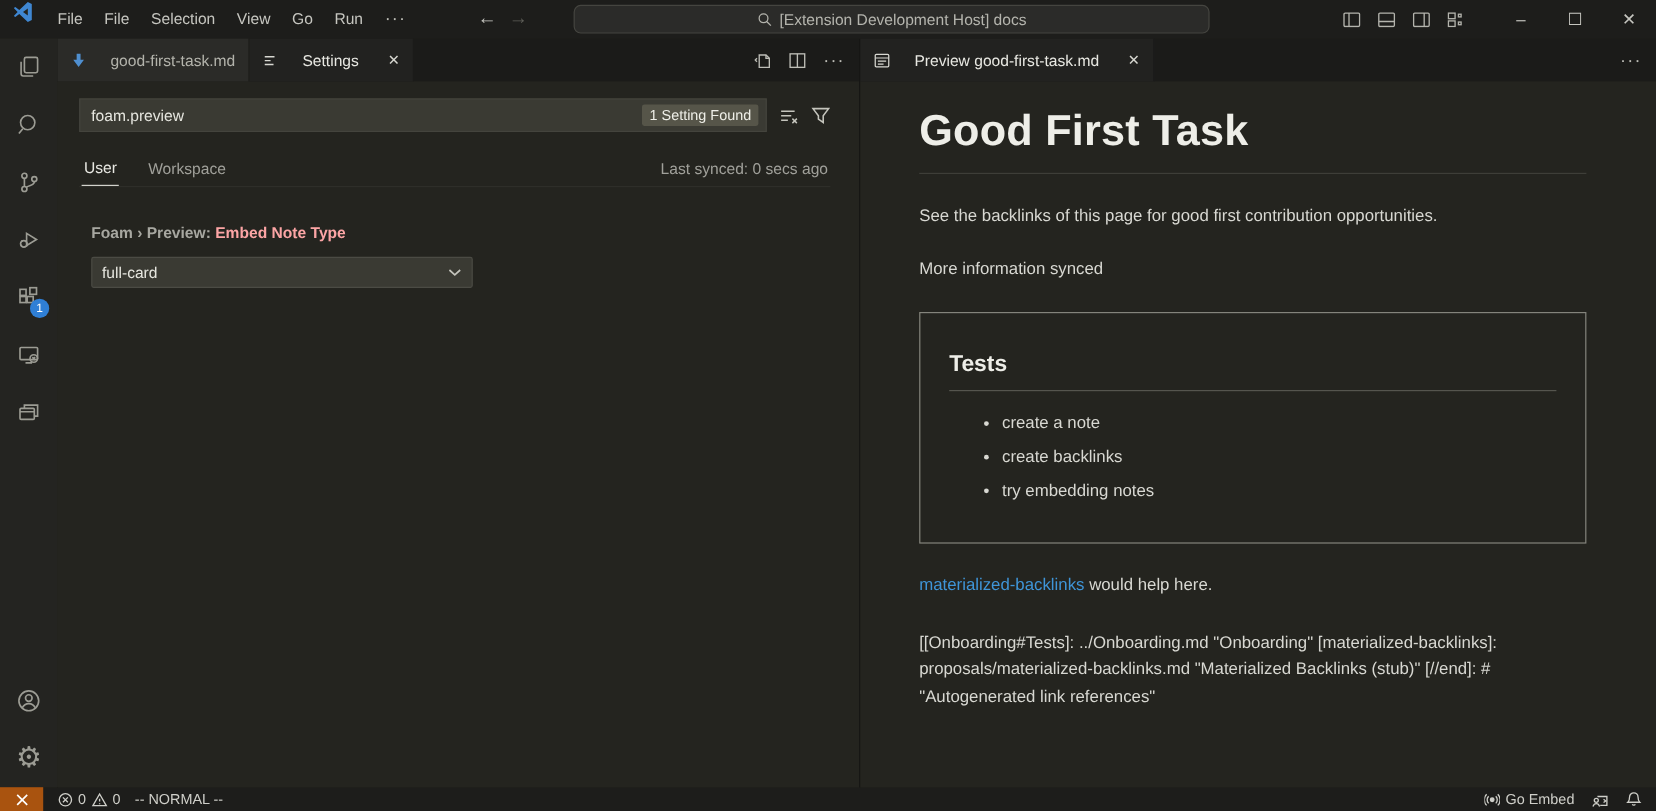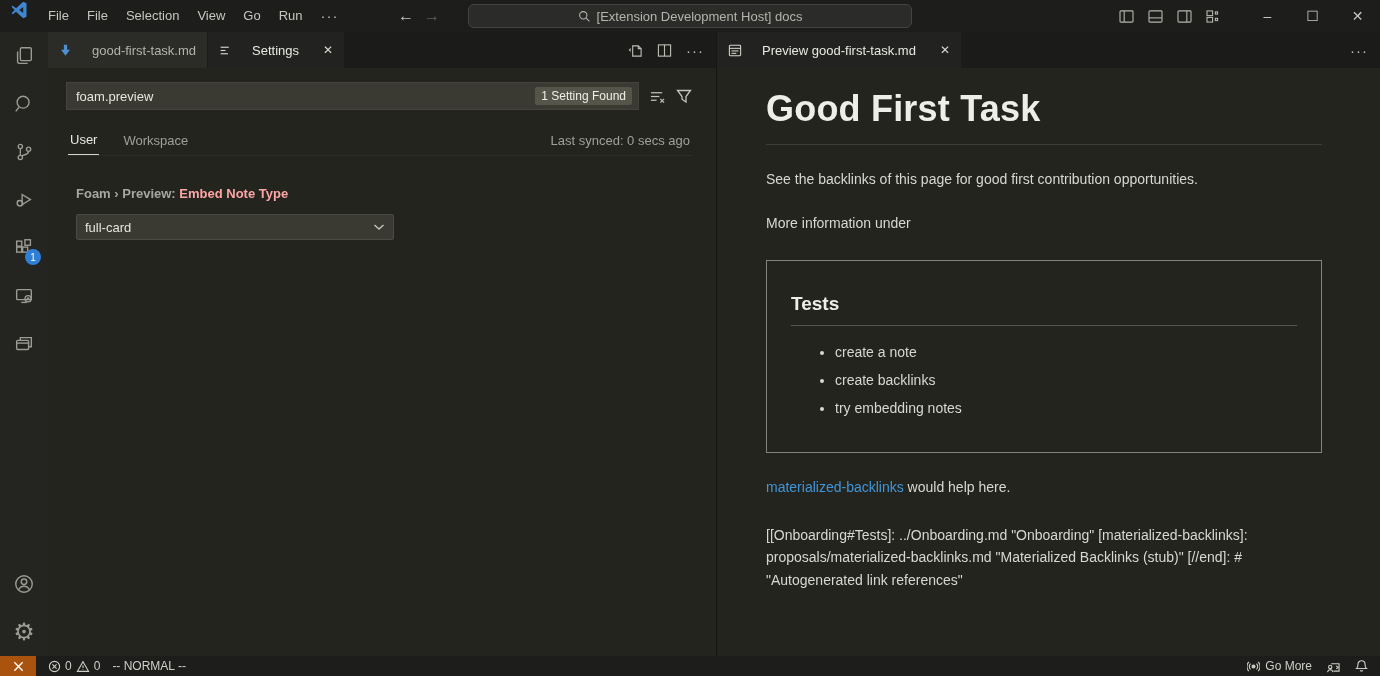--- a/index.html
+++ b/index.html
@@ -16,21 +16,21 @@
     position:relative; height:32px; background:#1d1d1b;
     display:flex; align-items:flex-start; color:#c6c6c0;
   }
   .vscode-logo { width:20px; height:20px; margin:0 10px 0 9px; }
   .menus { display:flex; align-items:center; }
   .menu-item { padding:0 9px; line-height:32px; cursor:default; }
   .nav-arrows { position:absolute; left:398px; top:0; height:32px; display:flex; align-items:center; gap:10px; }
   .nav-arrow { font-size:16px; color:#c6c6c0; }
   .nav-arrow.disabled { color:#5e5e58; }
   .searchbox {
-    position:absolute; left:468px; top:4px; width:444px; height:24px;
+    position:absolute; left:478px; top:4px; width:530px; height:24px;
     background:#2b2b29; border:1px solid #454540; border-radius:6px;
     display:flex; align-items:center; justify-content:center; gap:6px;
     color:#b4b4ad; font-size:13px;
   }
   .win-right { position:absolute; right:0; top:0; height:32px; display:flex; align-items:center; }
   .layout-icons { display:flex; align-items:center; gap:14px; margin-right:24px; }
   .win-btn { width:45px; height:32px; display:flex; align-items:center; justify-content:center; font-size:14px; color:#c6c6c0; }
 
   
   .main { display:flex; height:624px; }
@@ -314,21 +314,21 @@
       </div>
       <div class="editor-actions">
         <span class="ellipsis">···</span>
       </div>
     </div>
 
     <div class="preview-body">
       <div class="md-h1">Good First Task</div>
       <hr class="md-hr">
       <p class="md-p">See the backlinks of this page for good first contribution opportunities.</p>
-      <p class="md-p">More information under</p>
+      <p class="md-p">More information synced</p>
 
       <div class="note-card">
         <div class="md-h2">Tests</div>
         <hr class="card-hr">
         <ul class="md-ul">
           <li>create a note</li>
           <li>create backlinks</li>
           <li>try embedding notes</li>
         </ul>
       </div>
@@ -362,21 +362,21 @@
   <div class="sb-group">
     <span>-- NORMAL --</span>
   </div>
   <div class="sb-right">
     <div class="sb-item">
       <svg width="13" height="13" viewBox="0 0 14 14" fill="none" stroke="#cfcfc9" stroke-width="1.2">
         <circle cx="7" cy="7" r="1.6" fill="#cfcfc9"></circle>
           <path d="M3.8 10.2 a4.5 4.5 0 0 1 0 -6.4 M10.2 3.8 a4.5 4.5 0 0 1 0 6.4"></path>
           <path d="M2 12 a7 7 0 0 1 0 -10 M12 2 a7 7 0 0 1 0 10"></path>
       </svg>
-      <span>Go More</span>
+      <span>Go Embed</span>
     </div>
     <svg width="15" height="13" viewBox="0 0 16 14" fill="none" stroke="#cfcfc9" stroke-width="1.2">
       <path d="M5.5 4 H14 v8 H8"></path>
         <circle cx="4.5" cy="7.5" r="1.8"></circle>
         <path d="M1.5 13 c.6 -1.8 1.8 -2.6 3 -2.6 s2.4 .8 3 2.6"></path>
         <path d="M11 6.5 l2 1.5 -2 1.5"></path>
     </svg>
     <svg width="13" height="14" viewBox="0 0 14 15" fill="none" stroke="#cfcfc9" stroke-width="1.2">
       <path d="M7 1.8 a3.8 3.8 0 0 1 3.8 3.8 c0 3 .8 4 1.5 4.6 H1.7 c.7 -.6 1.5 -1.6 1.5 -4.6 A3.8 3.8 0 0 1 7 1.8 Z"></path>
         <path d="M5.7 12 a1.4 1.4 0 0 0 2.6 0"></path>

